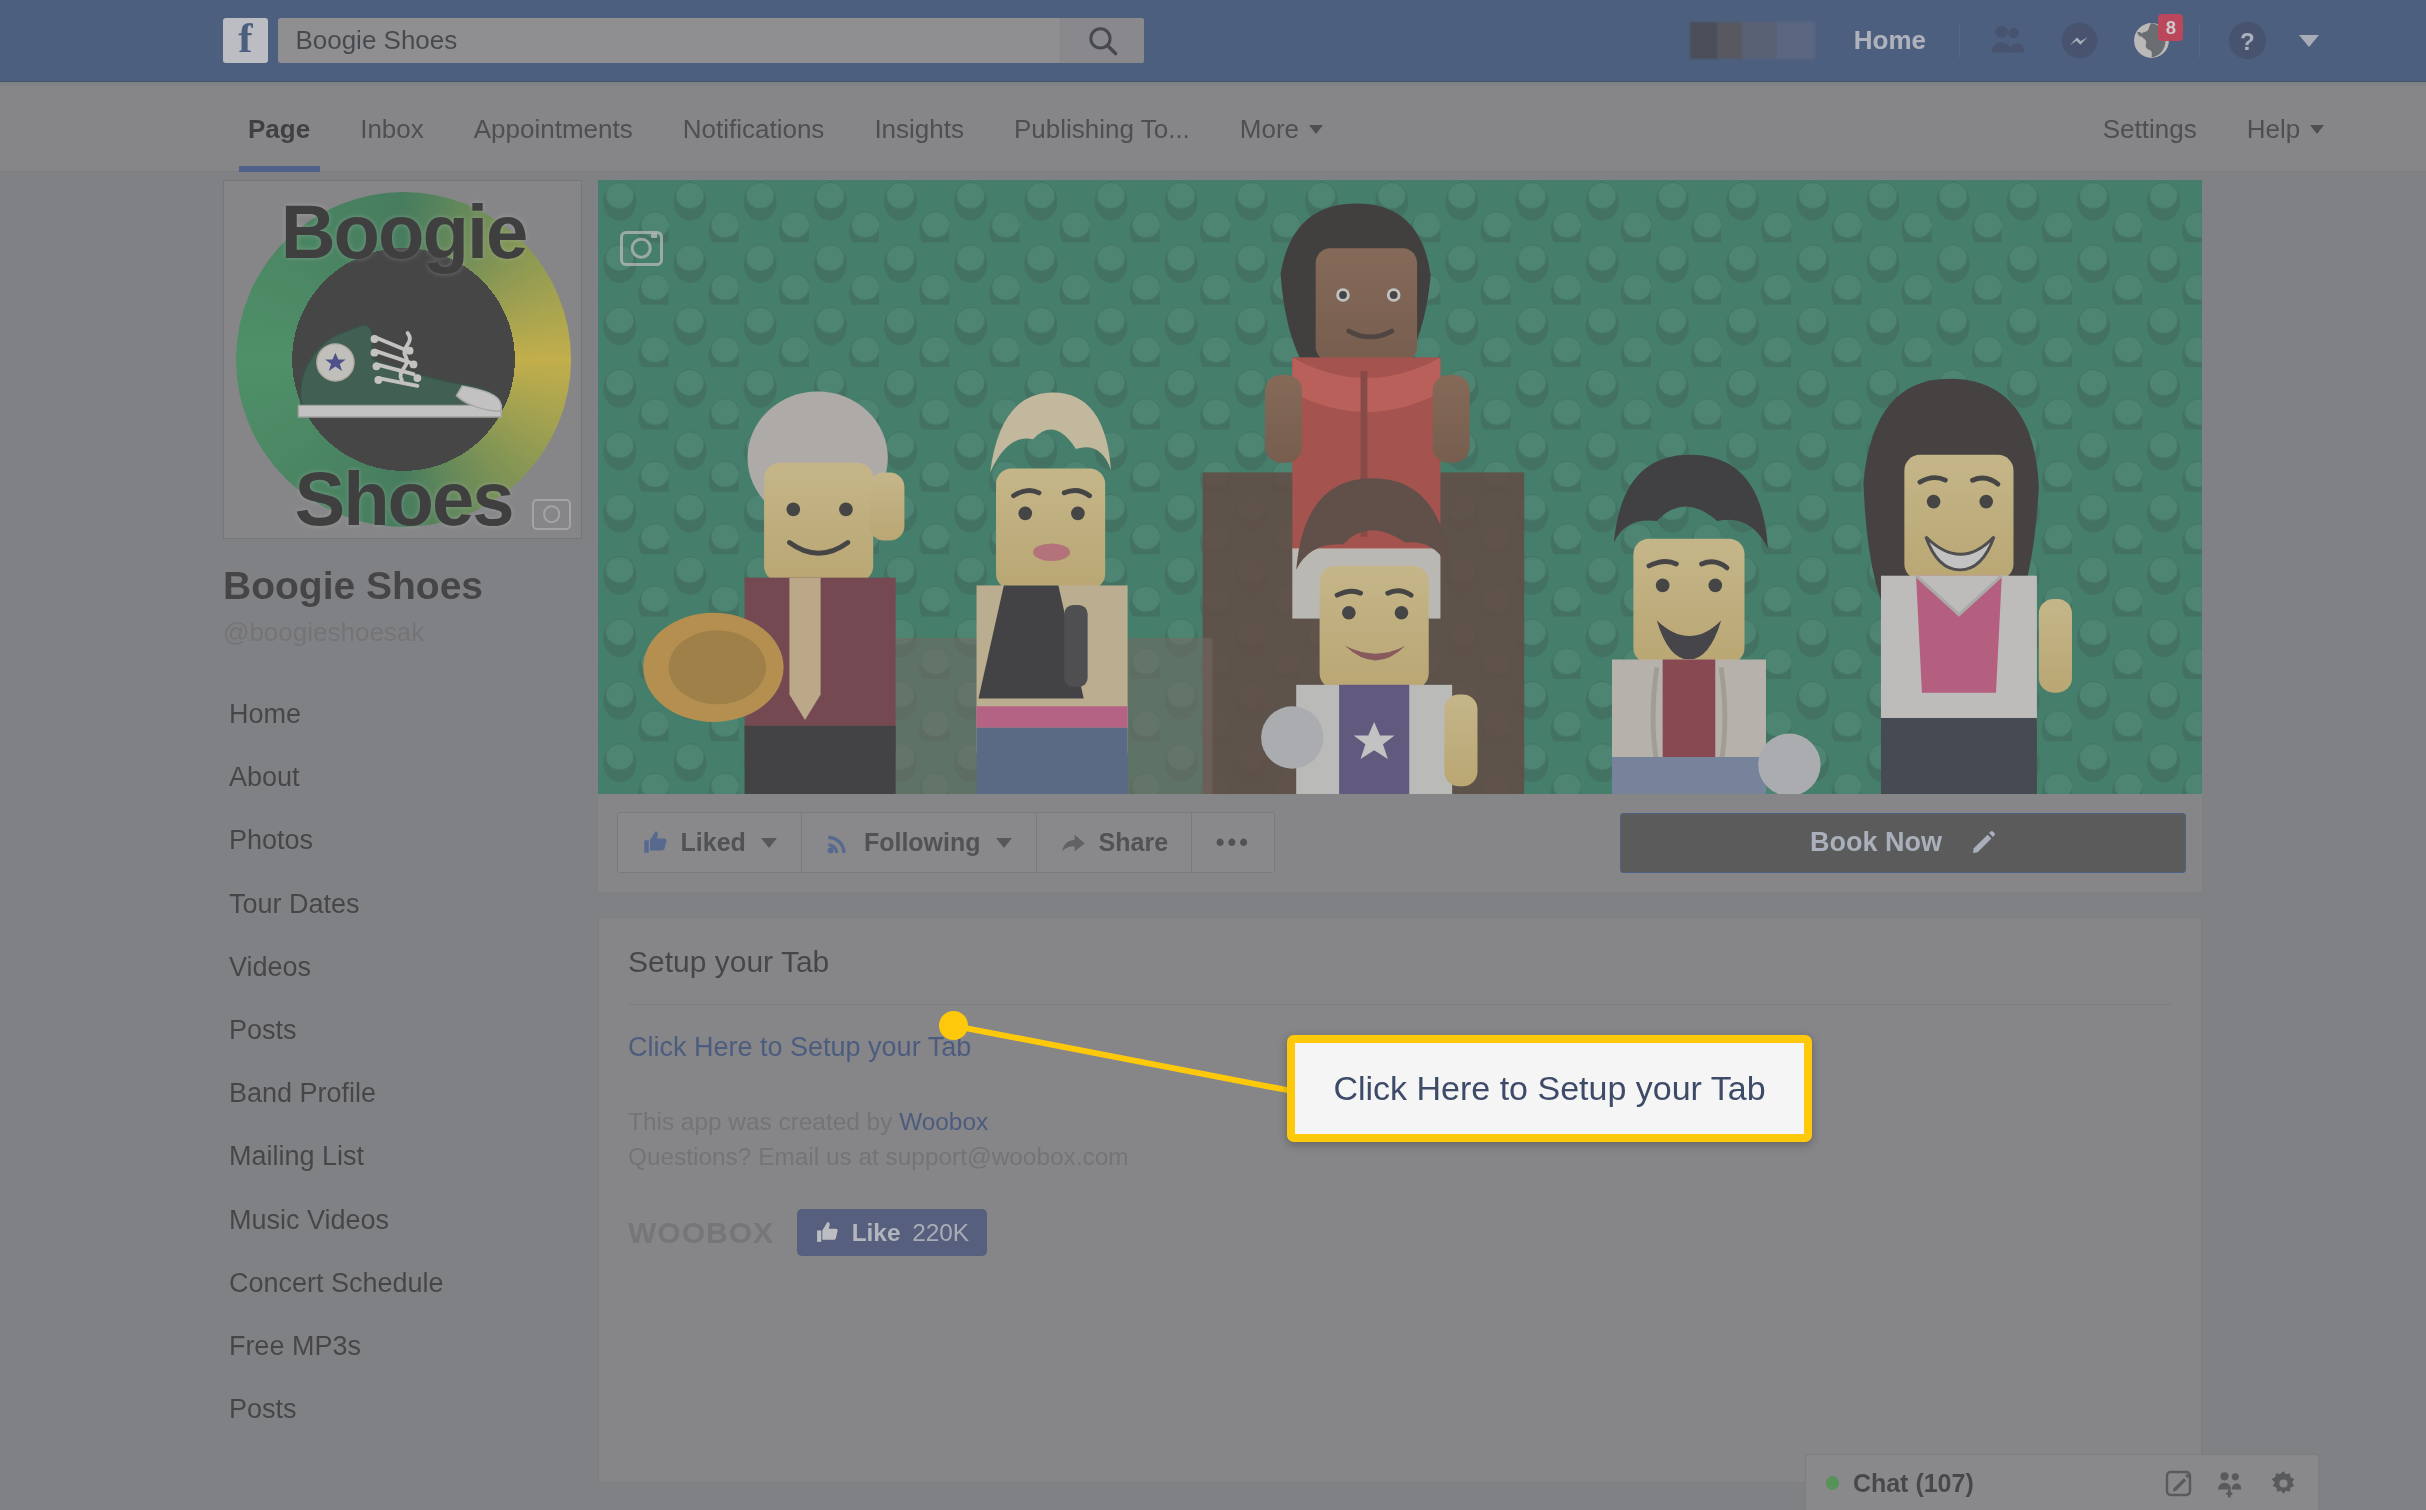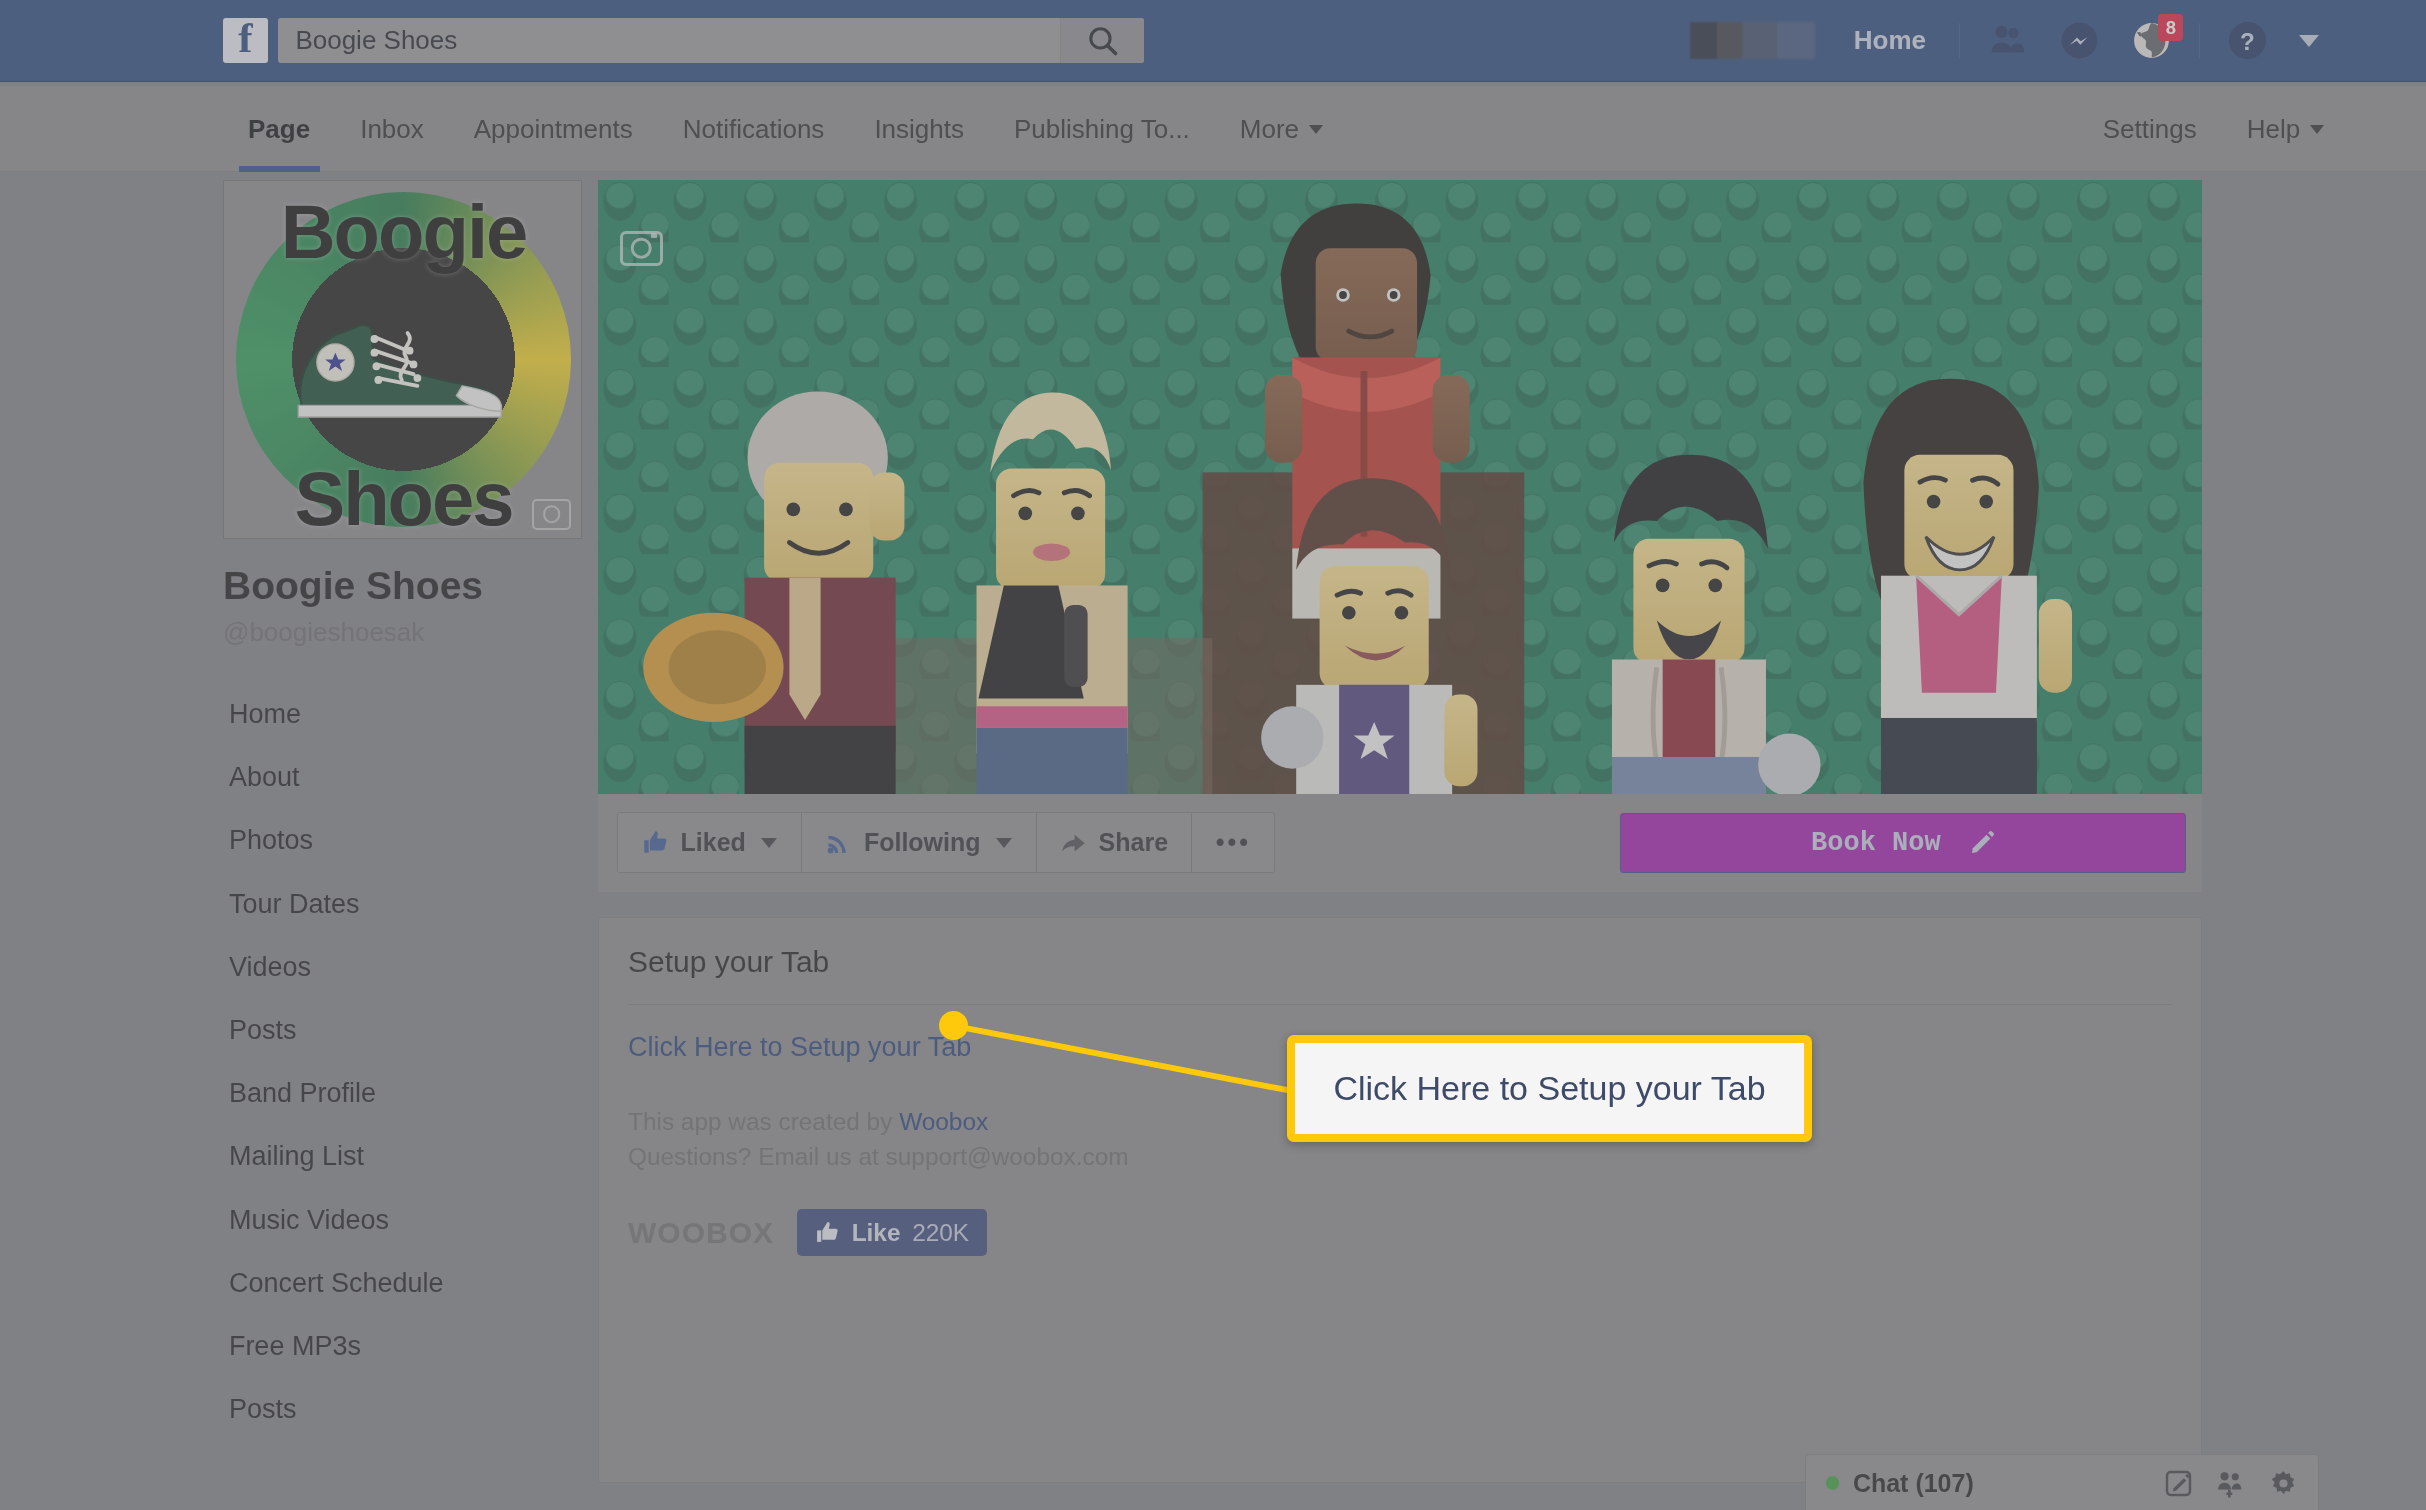--- a/index.html
+++ b/index.html
@@ -187,26 +187,25 @@
     background:#8f8f93; border-right:1px solid #76767a;
     padding:0 23.4px; height:59px; font-size:25px; font-weight:bold; color:#2f3135;
     cursor:pointer; white-space:nowrap;
   }
   .gbtn:last-child { border-right:0; }
   .gbtn .cd {
     width:0;height:0;border-left:8.8px solid transparent;border-right:8.8px solid transparent;
     border-top:10.7px solid #3a3c40; margin-left:3.9px;
   }
   .book-now {
-    margin-left:auto; width:566px; height:60px; background:#a21caf;
+    margin-left:auto; width:566px; height:60px; background:#404040;
     border:1px solid #2b4b8c; border-radius:2.9px;
     color:#c9d2e3; font-size:27px; font-weight:bold;
     display:flex;align-items:center;justify-content:center;gap:28px;
     cursor:pointer;
-    font-family:Liberation Mono, monospace;
   }
 
   .card {
     margin-top:25px; width:1604px; background:#8a8a8d;
     border:1px solid #7a7a7e; padding:27px 29px 39px 29px;
     min-height:566px;
   }
   .card-title { font-size:30px; font-weight:normal; color:#1d1d20; }
   .card-rule { height:1px; background:#7b7b7f; margin:25px 0 27px 0; }
   .setup-link {

